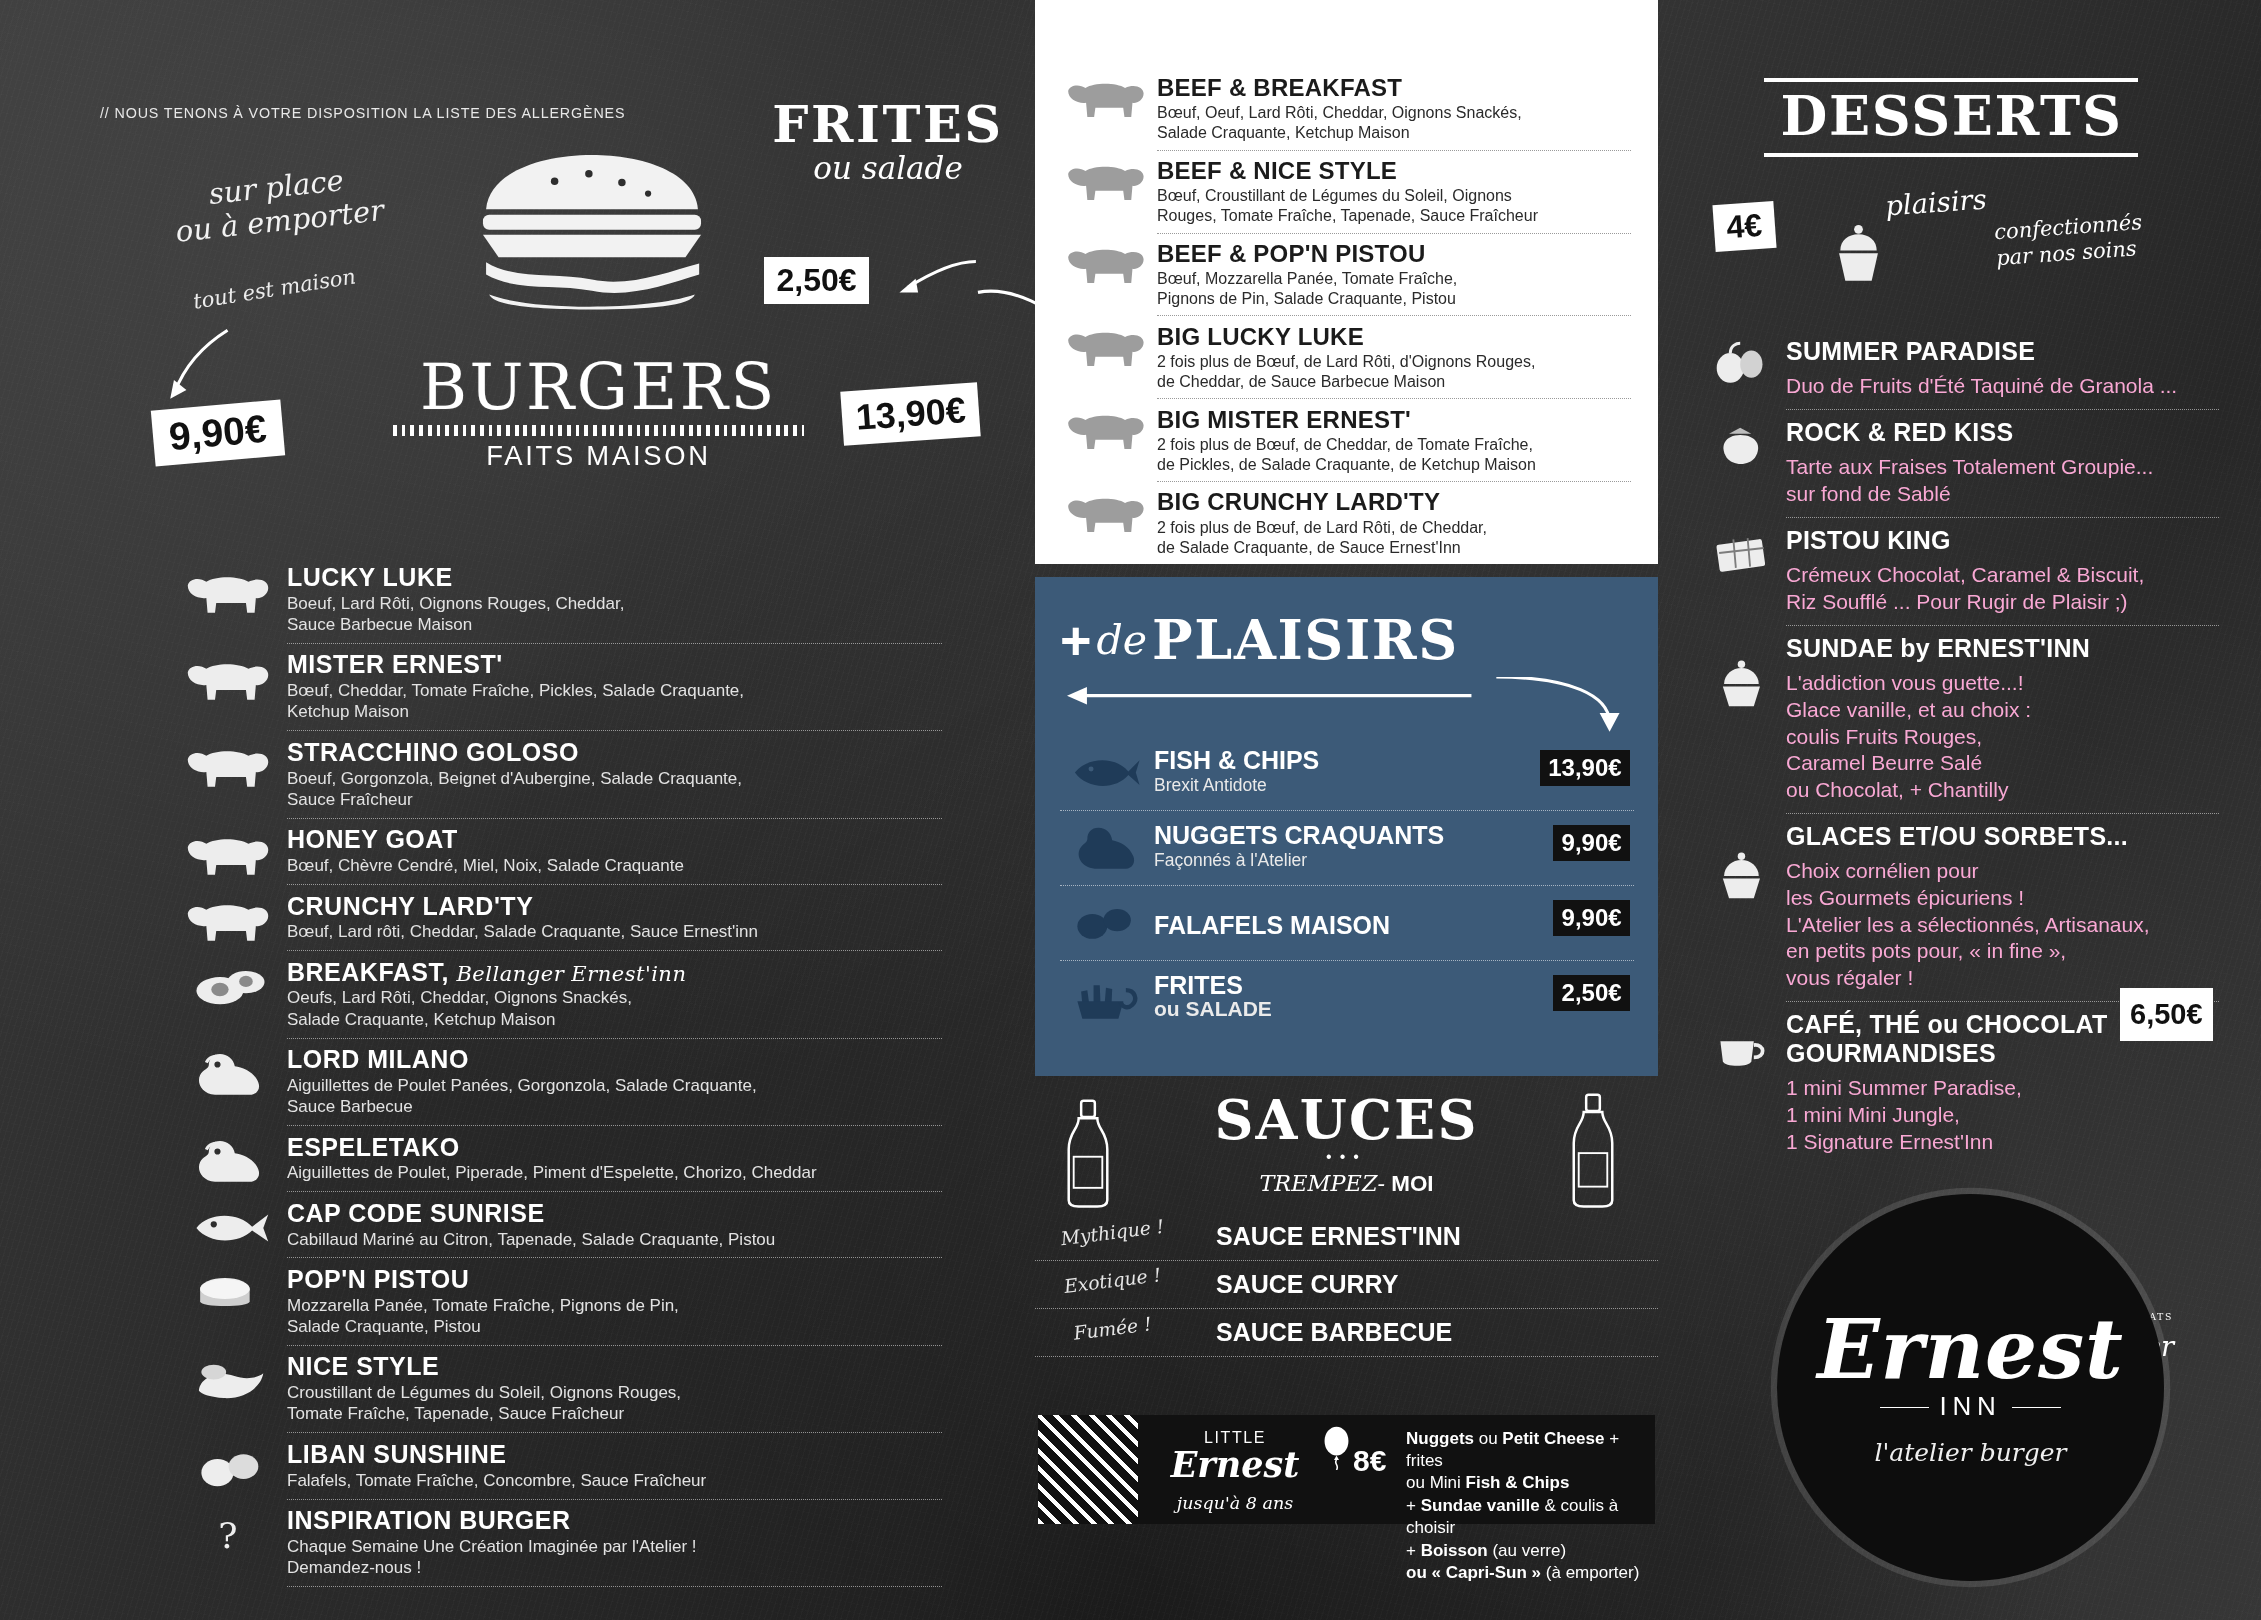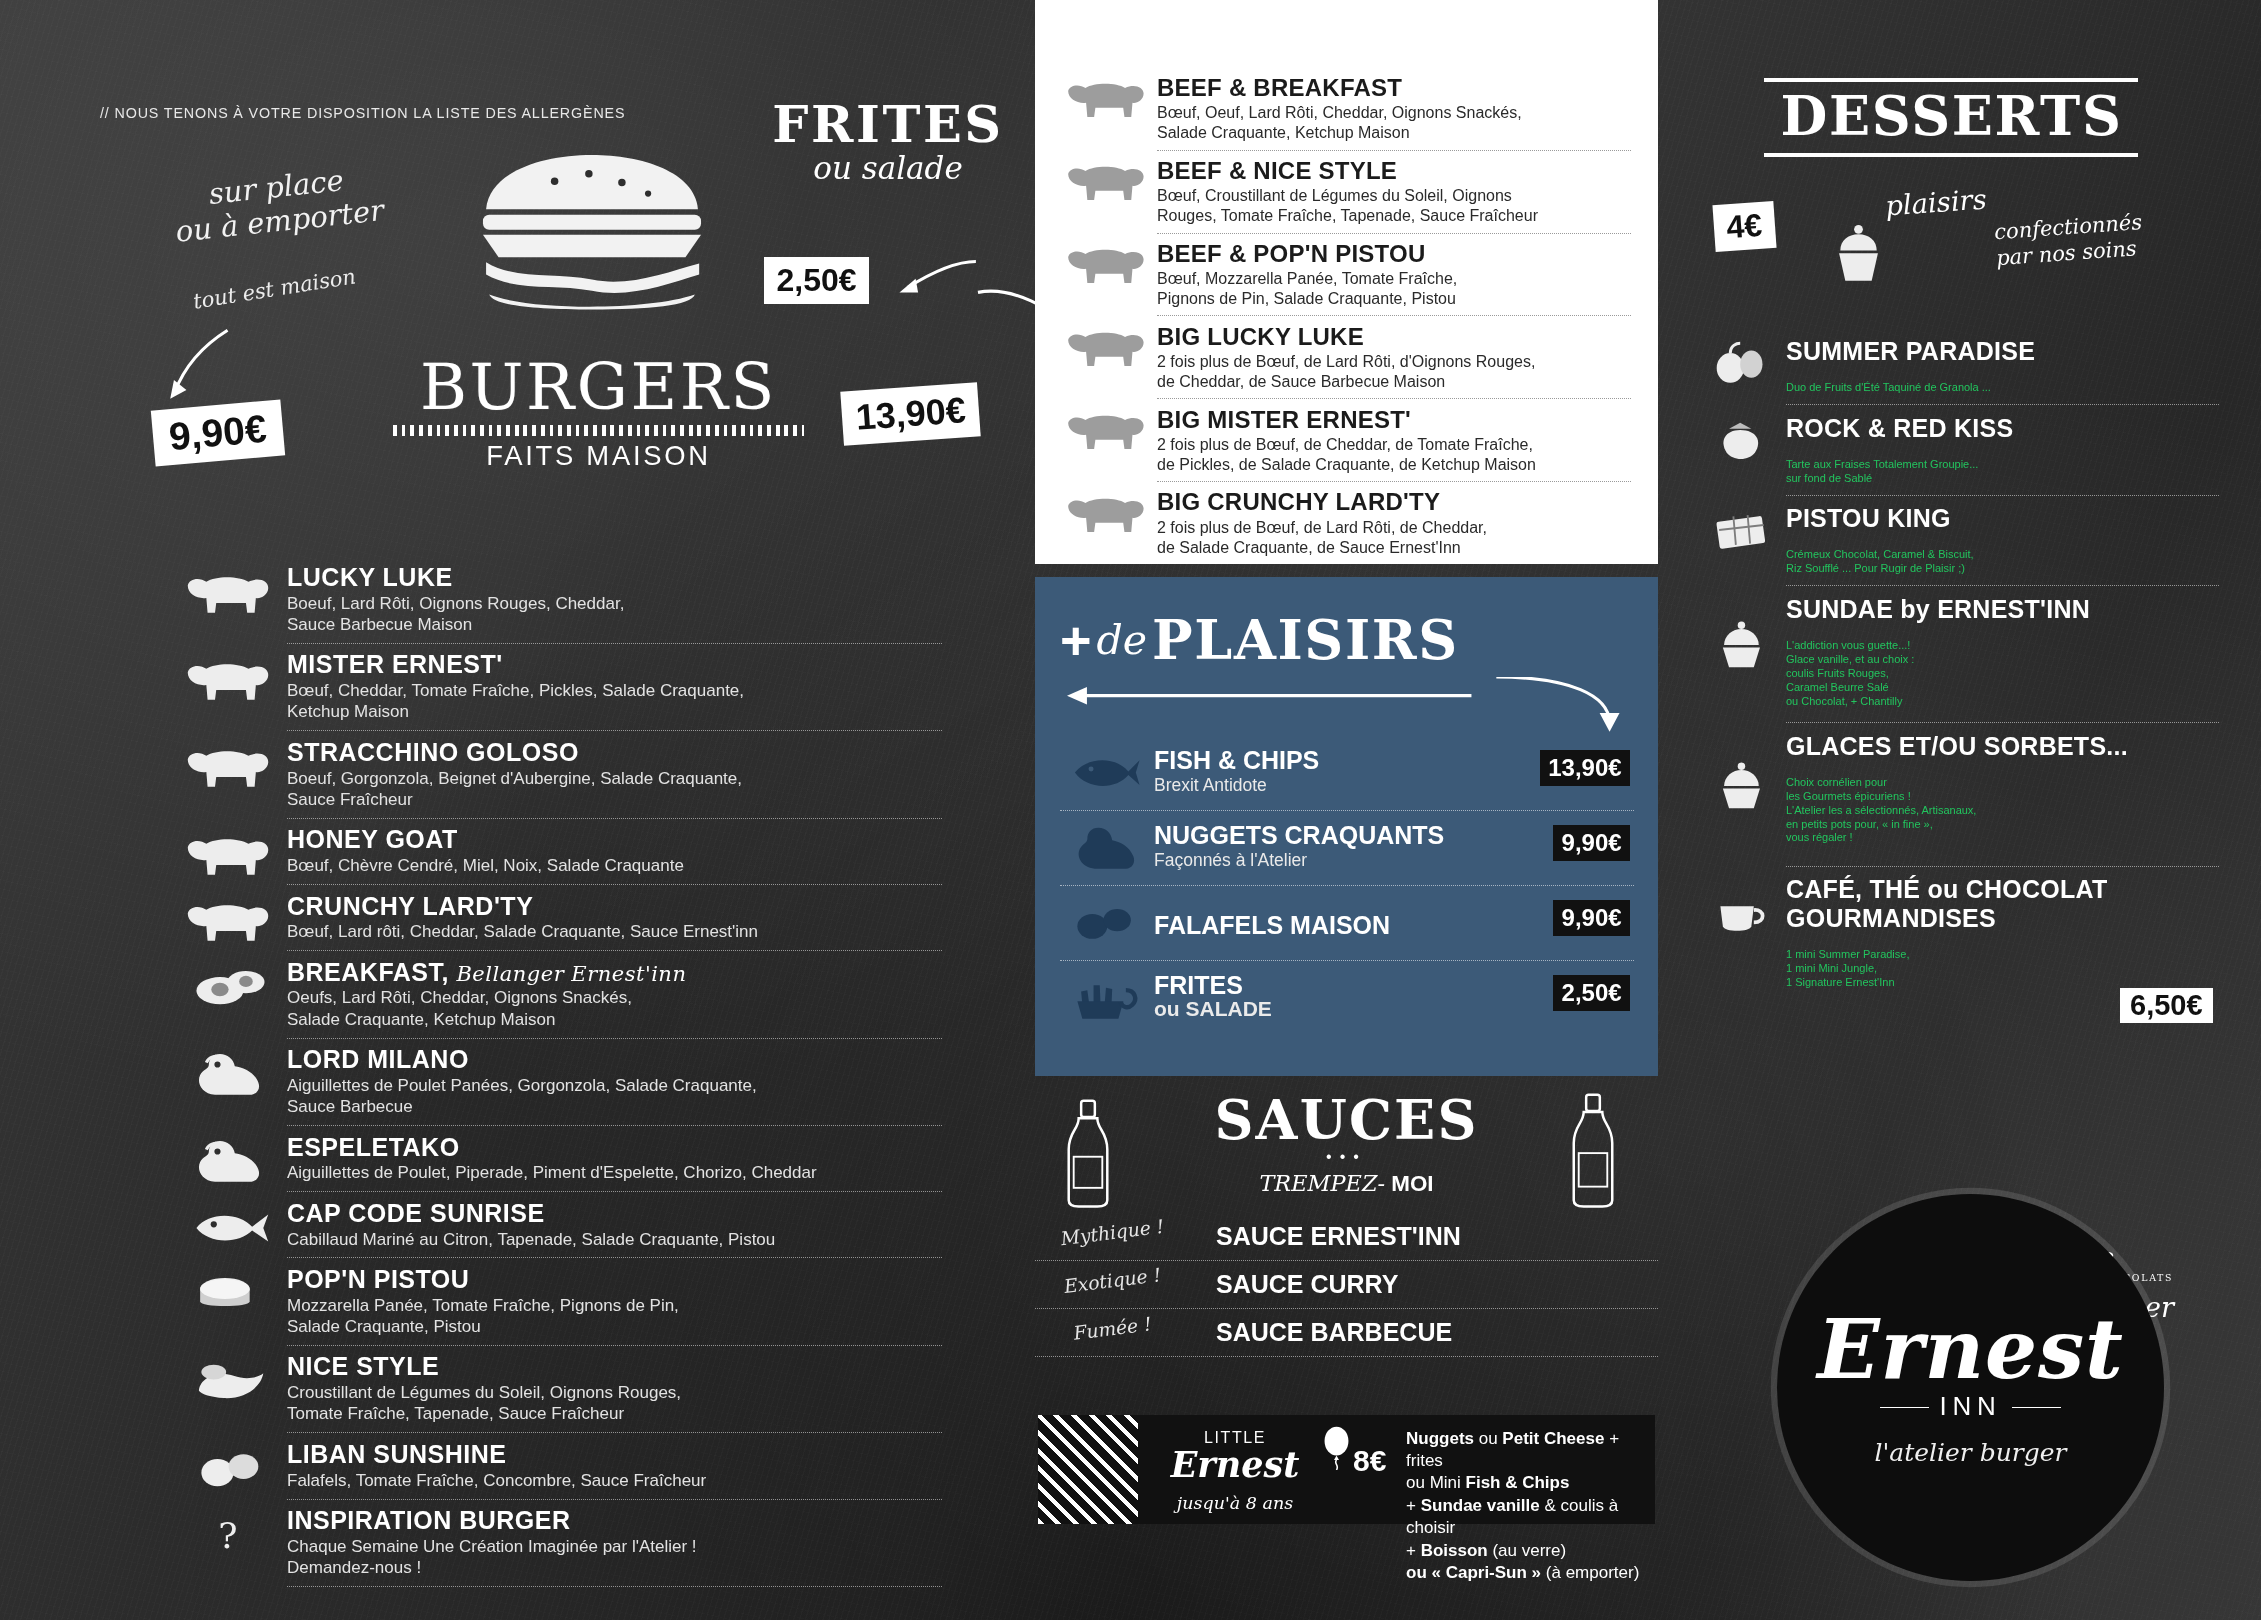--- a/index.html
+++ b/index.html
@@ -198,26 +198,26 @@
   }
   #cupcake{position:absolute;left:1824px;top:218px;width:69px;height:69px;}
   #confection{
     position:absolute;left:1995px;top:212px;width:206px;
     font-family:"DejaVu Serif",serif;font-style:italic;font-size:21px;line-height:1.25;
     transform:rotate(-4deg);
   }
   #dessert-list{position:absolute;left:1708px;top:337px;width:511px;}
   .ditem{position:relative;padding:0 0 10px 78px;margin-bottom:8.7px;}
   .ditem .dname{font-size:25px;font-weight:bold;letter-spacing:.01em;}
-  .ditem .ddesc{font-size:11px;line-height:1.27;color:#22c55e;margin-top:15px;}
+  .ditem .ddesc{font-size:21px;line-height:1.27;color:#f9a8d4;margin-top:7px;}
   .ditem .dico{position:absolute;left:0;top:1.2px;width:65px;height:50px;display:flex;align-items:center;justify-content:center;}
   .ditem .dsep{position:absolute;left:78px;right:0;bottom:0;border-bottom:1.9px dotted rgba(255,255,255,.5);}
   #price-650{
     position:absolute;left:2120px;top:988px;background:#fff;color:#111;
-    font-size:29px;font-weight:bold;padding:1px 10px;
+    font-size:29px;font-weight:bold;padding:10px 10px;
   }
   .logo-brands{position:absolute;right:18.7px;top:652px;width:187px;text-align:center;}
   .logo-b1{font-family:"DejaVu Serif",serif;font-weight:bold;font-size:21px;letter-spacing:.04em;}
   .logo-b1 small{display:block;font-size:9.4px;letter-spacing:.18em;font-weight:normal;}
   .logo-b2{font-family:"DejaVu Serif",serif;font-style:italic;font-size:27.4px;margin-top:8.7px;}
 
   
   #ernest-logo{
     position:absolute;left:1777px;top:1194px;width:387px;height:387px;
     border-radius:50%;background:#0d0d0d;

